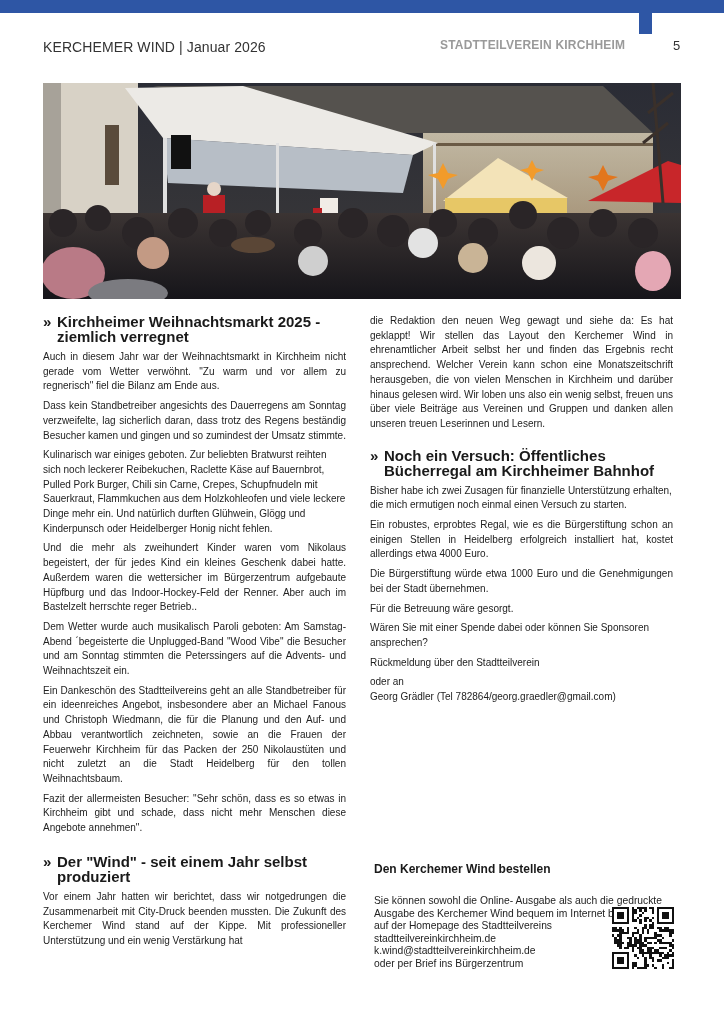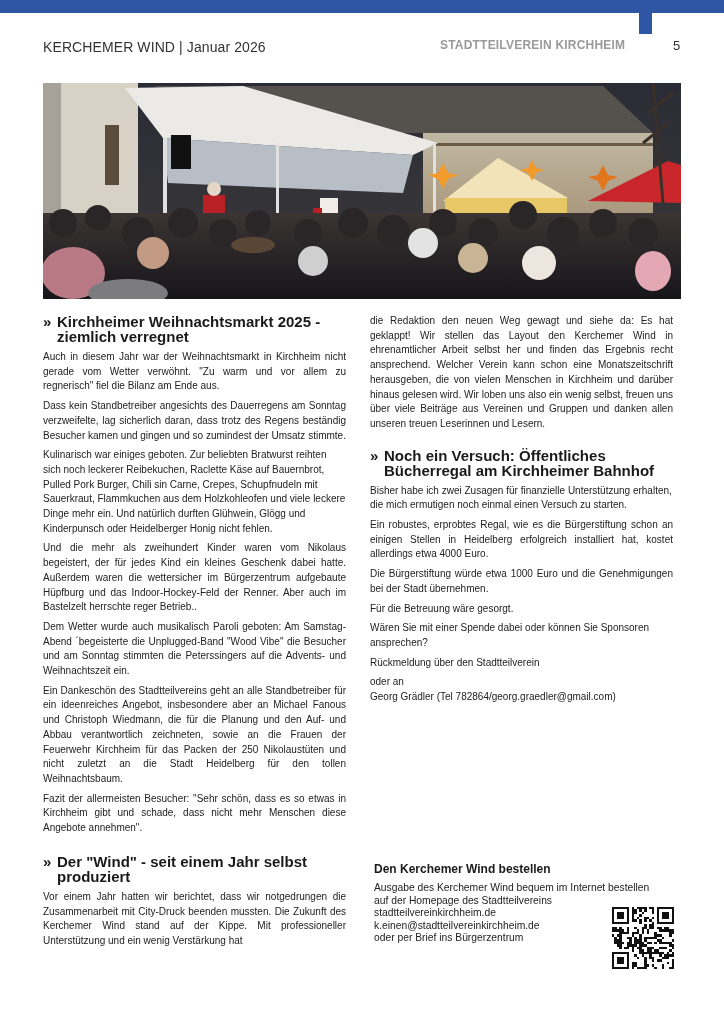--- a/index.html
+++ b/index.html
@@ -18,21 +18,21 @@
   .col-left { left: 43px; }
   .col-right { left: 370px; }
 
   h2.article-title { margin: 0 0 6px 0; font-size: 15px; line-height: 15px; font-weight: bold; color: #1a1a1a;
                      padding-left: 14px; position: relative; }
   h2.article-title .raquo { position: absolute; left: 0; top: 0; font-weight: bold; }
   p.body { margin: 0 8px 5px 0; font-size: 10px; line-height: 14.7px; text-align: justify; hyphens: manual; color: #222; }
   p.tight { margin-bottom: 0; }
 
   .order-box { position: absolute; left: 374px; top: 862px; width: 320px; height: 115px; }
-  .order-title { font-size: 12px; font-weight: bold; color: #1a1a1a; margin-bottom: 6px; }
+  .order-title { font-size: 12px; font-weight: bold; color: #1a1a1a; margin-bottom: 19px; }
   .order-line { font-size: 10.3px; line-height: 12.6px; color: #222; white-space: nowrap; }
   .qr { position: absolute; left: 238px; top: 45px; width: 62px; height: 62px; }
 </style>
 </head>
 <body>
 
 <div class="topbar"></div>
 <div class="topbar-tab"></div>
 
 <div class="hdr-left">KERCHEMER WIND | Januar 2026</div>
@@ -160,24 +160,25 @@
     <p class="body">Für die Betreuung wäre gesorgt.</p>
     <p class="body" style="text-align:left">Wären Sie mit einer Spende dabei oder können Sie Sponsoren ansprechen?</p>
     <p class="body">Rückmeldung über den Stadtteilverein</p>
     <p class="body tight">oder an</p>
     <p class="body" style="text-align:left">Georg Grädler (Tel 782864/georg.graedler@gmail.com)</p>
   </article>
 </div>
 
 <div class="order-box">
   <div class="order-title">Den Kerchemer Wind bestellen</div>
+  <div class="order-line">Sie können sowohl die Online- Ausgabe als auch die gedruckte</div>
   <div class="order-line">Ausgabe des Kerchemer Wind bequem im Internet bestellen</div>
   <div class="order-line">auf der Homepage des Stadtteilvereins</div>
   <div class="order-line">stadtteilvereinkirchheim.de</div>
-  <div class="order-line">k.einen@stadtteilvereinkirchheim.de</div>
+  <div class="order-line">k.wind@stadtteilvereinkirchheim.de</div>
   <div class="order-line">oder per Brief ins Bürgerzentrum</div>
 
   <div class="qr">
     <svg id="qr-svg" width="62" height="62" viewBox="0 0 25 25" shape-rendering="crispEdges">
       <rect width="25" height="25" fill="#fff"></rect>
     <rect x="8" y="0" width="1" height="1" fill="#111"></rect>
         <rect x="10" y="0" width="1" height="1" fill="#111"></rect>
         <rect x="11" y="0" width="1" height="1" fill="#111"></rect>
         <rect x="12" y="0" width="1" height="1" fill="#111"></rect>
         <rect x="13" y="0" width="1" height="1" fill="#111"></rect>

